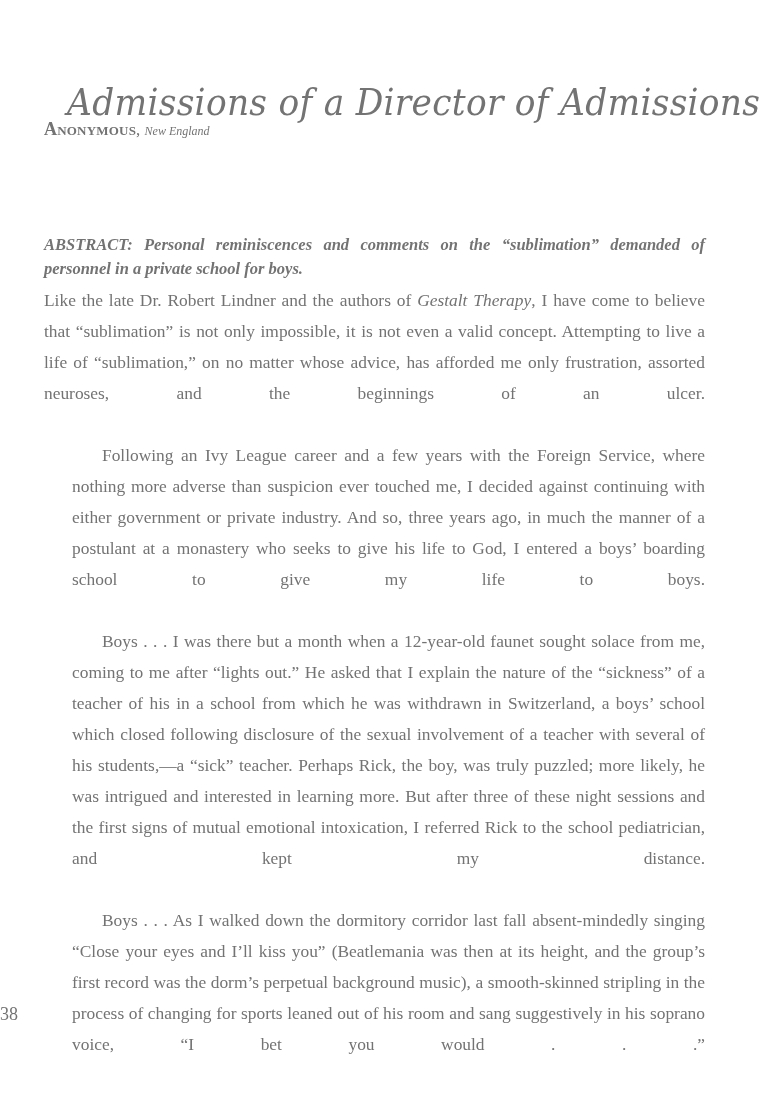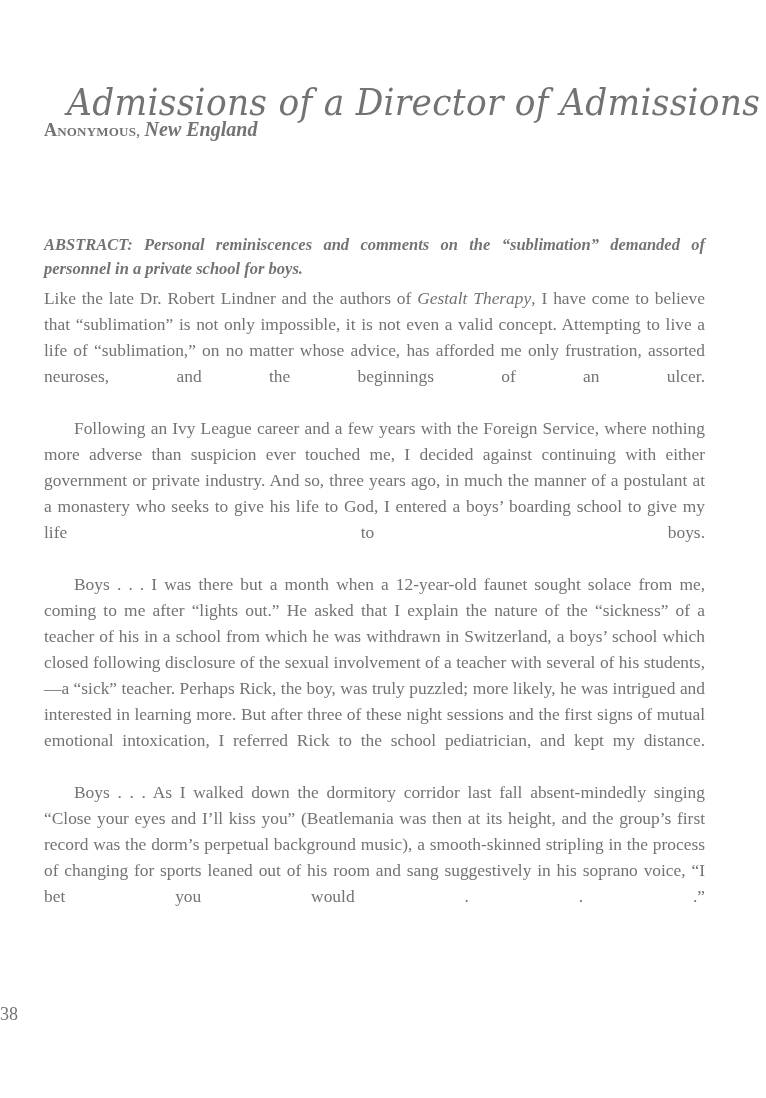--- a/index.html
+++ b/index.html
@@ -49,22 +49,22 @@
   }
   .byline .anon {
     font-variant: small-caps;
     font-weight: 600;
     font-size: 18px;
     letter-spacing: 0.2px;
     margin-top: 24px;
   }
   .byline .place {
     font-style: italic;
-    font-weight: bold;
-    font-size: 20px;
+    font-weight: normal;
+    font-size: 12px;
   }
 
   
   .abstract {
     position: absolute;
     left: 44px;
     top: 216px;
     width: 661px;
     font-style: italic;
     font-weight: bold;
@@ -78,31 +78,32 @@
     font-weight: bold;
   }
 
   
   .body-text {
     position: absolute;
     left: 44px;
     top: 285px;
     width: 661px;
     font-size: 17.4px;
-    line-height: 26px;
+    line-height: 31px;
     text-align: justify;
     text-justify: inter-word;
   }
   .body-text p {
     margin: 0;
     text-align: justify;
     text-justify: inter-word;
   }
   .body-text p.indent {
     text-indent: 30px;
+    margin-left: 28px;
   }
   .body-text p:last-child {
     text-align: justify;
   }
   .body-text i, .body-text em {
     font-style: italic;
   }
   
   .body-text p::after {
     content: "";

